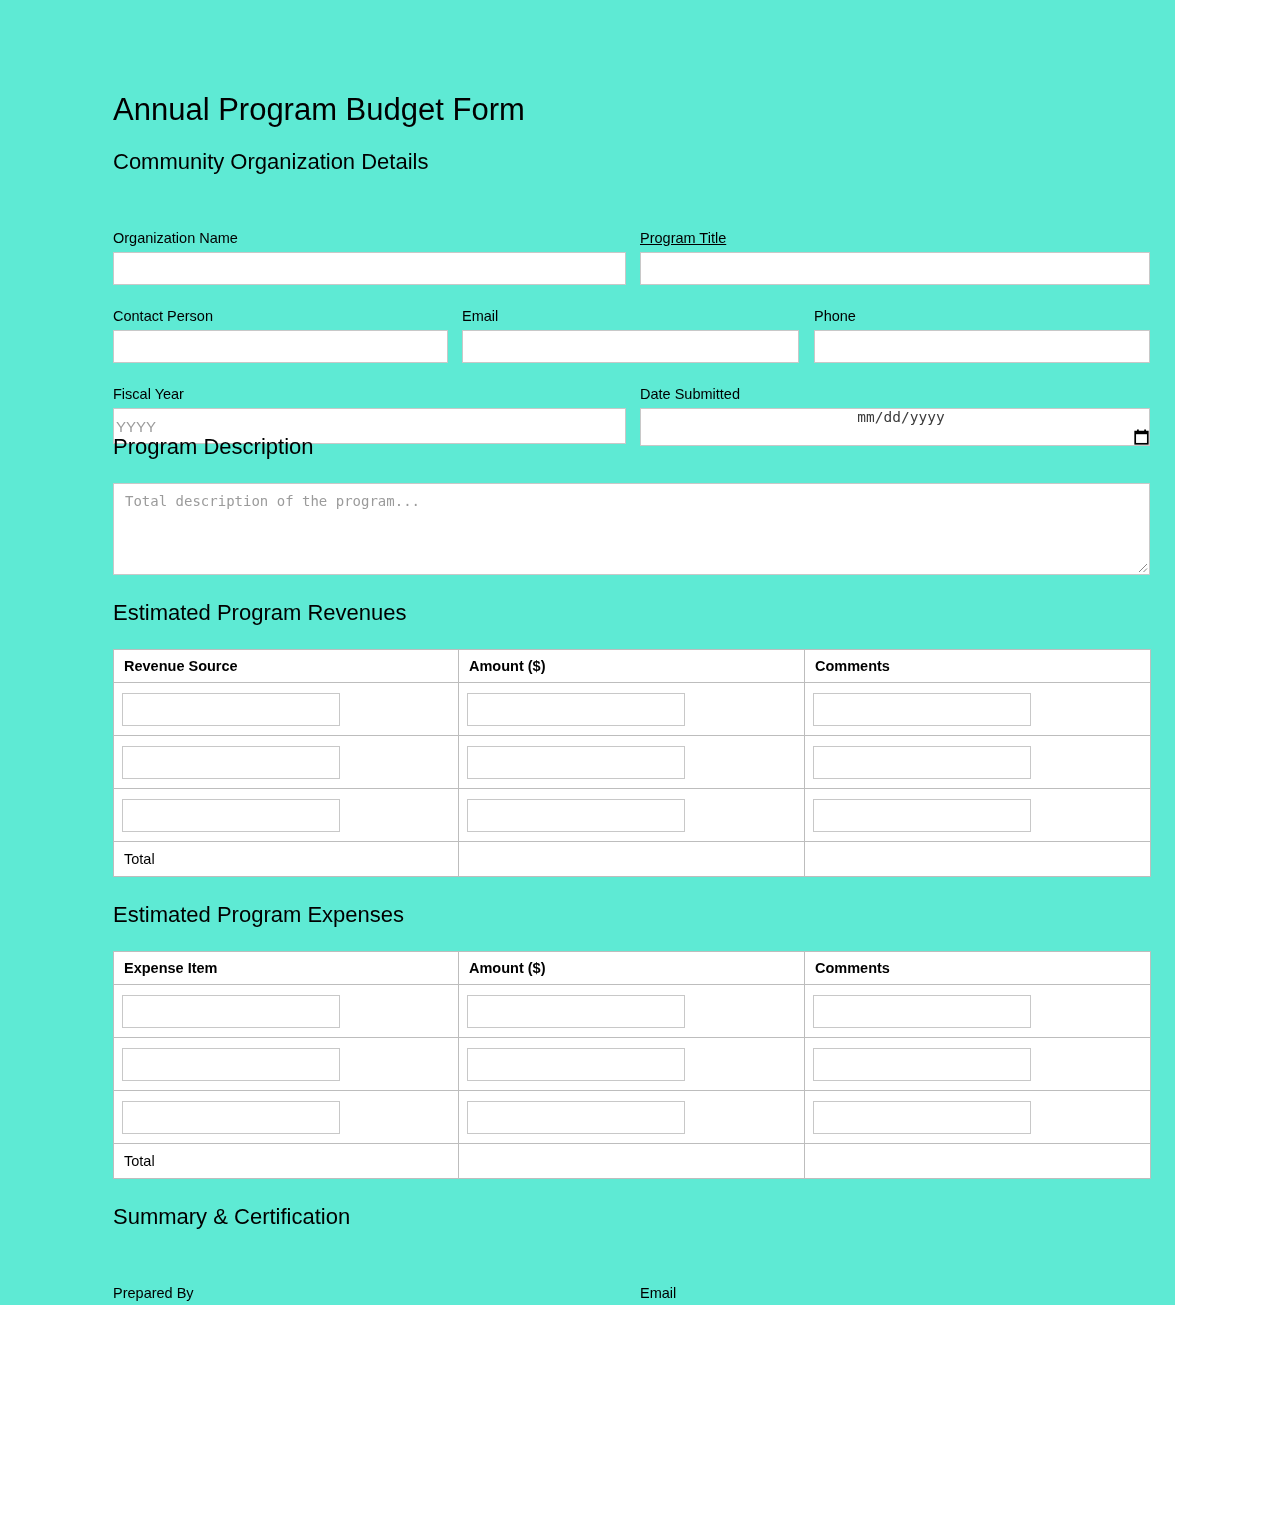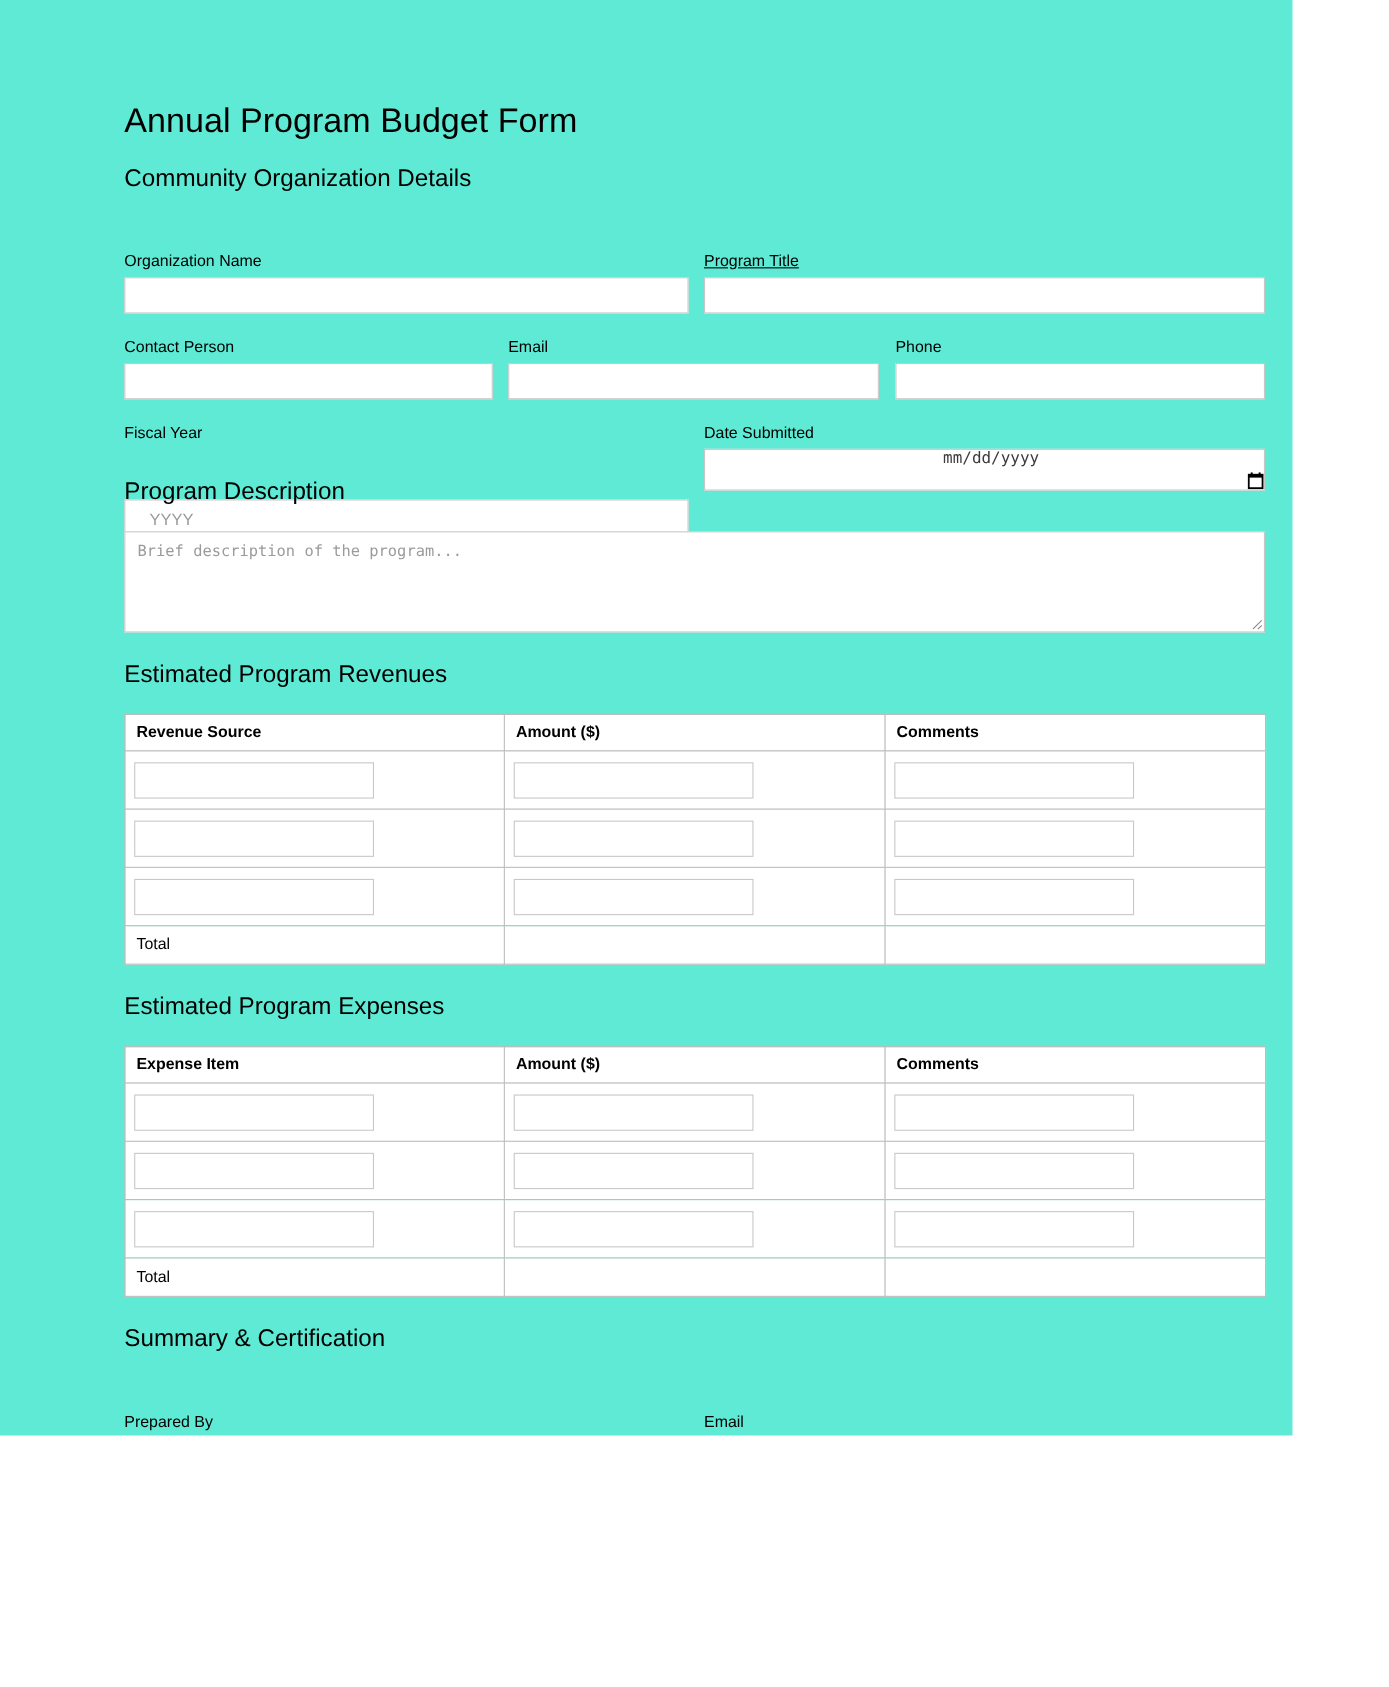--- a/index.html
+++ b/index.html
@@ -78,21 +78,21 @@
 
   .field { display: flex; flex-direction: column; margin-top: 32px; }
 
   input.text-input {
     width: 100%;
     height: 33px;
     border: 1px solid #c8c8c8;
     background: #ffffff;
     font-family: "Liberation Sans", sans-serif;
     font-size: 14px;
-    padding: 2px 22px;
+    padding: 2px 2px;
     outline: none;
     border-radius: 0;
     color: #000;
   }
   input.text-input::placeholder {
     color: #9b9b9b;
     opacity: 1;
   }
 
   
@@ -229,21 +229,21 @@
         </div>
         <div class="field" style="width:336px;">
           <label class="field-label">Phone</label>
           <input class="text-input" type="text" value="" placeholder="" style="">
         </div>
       </div>
     </div>
 
     <div class="section" style="top:354px;">
       <div class="row">
-        <div class="field" style="width:513px;margin-right:14px;gap:46px;">
+        <div class="field" style="width:513px;margin-right:14px;">
           <label class="field-label">Fiscal Year</label>
           <input class="text-input" type="text" style="height: 36px; font-size: 15px;" value="" placeholder="YYYY">
         </div>
         <div class="field" style="width:510px;">
           <label class="field-label">Date Submitted</label>
           <div class="date-control">
             <span class="date-text">mm/dd/yyyy</span>
             <svg class="cal-icon" viewBox="0 0 15 16">
               <rect x="3" y="0.5" width="1.8" height="3" fill="#000"></rect>
               <rect x="10.2" y="0.5" width="1.8" height="3" fill="#000"></rect>
@@ -254,21 +254,21 @@
         </div>
       </div>
     </div>
 
     <div class="section" style="top:435px;">
       <h2 class="section-title">Program Description</h2>
     </div>
 
     <div class="section" style="top:483px;">
       <div class="desc-area">
-        <span class="desc-placeholder">Brief description of the program...</span>
+        <span class="desc-placeholder">Total description of the program...</span>
         <svg class="resize-grip" viewBox="0 0 13 13">
           <line x1="12" y1="4" x2="4" y2="12" stroke="#888" stroke-width="1"></line>
           <line x1="12" y1="8.5" x2="8.5" y2="12" stroke="#888" stroke-width="1"></line>
         </svg>
       </div>
     </div>
 
     <div class="section" style="top:601px;">
       <h2 class="section-title">Estimated Program Revenues</h2>
     </div>

